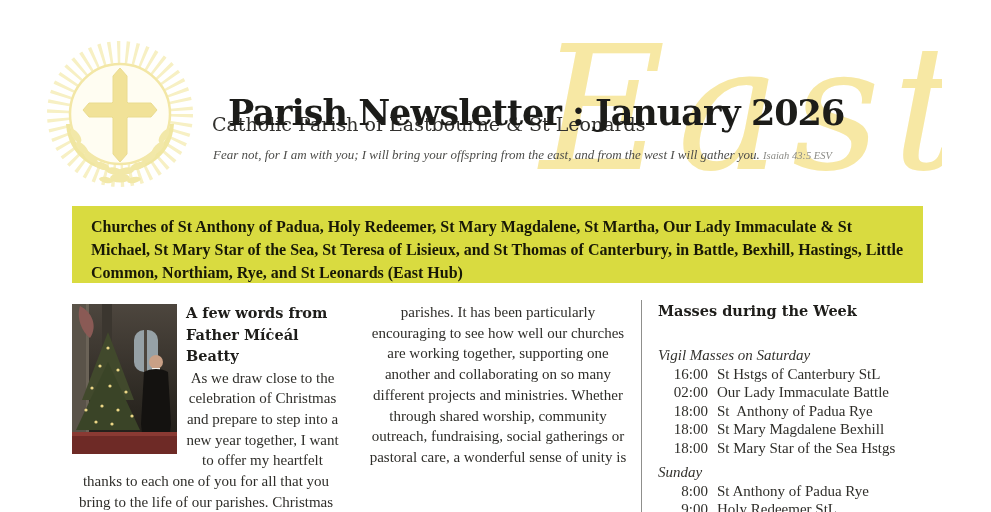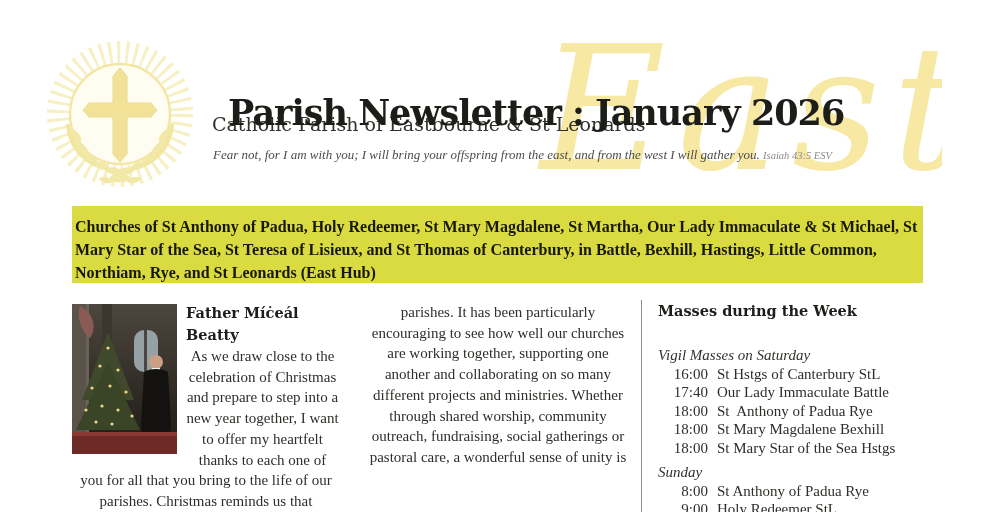--- a/index.html
+++ b/index.html
@@ -25,21 +25,21 @@
     letter-spacing:-1px; color:#1c1c19; line-height:1.3; white-space:nowrap;
   }
   #tagline{
     position:absolute; left:213px; top:147px; z-index:2;
     font-style:italic; font-size:13px; color:#4c4c49; white-space:nowrap;
   }
   #tagline .ref{ font-size:10.5px; color:#8b8b86; font-style:italic; }
   
   #banner{
     position:absolute; left:72px; top:206px; width:851px; height:77px;
-    box-sizing:border-box; padding:9px 3px; z-index:2;
+    box-sizing:border-box; padding:9px 19px; z-index:2;
     background:#d9db40;
     font-family:"Liberation Serif", serif; font-weight:bold; font-size:16px;
     line-height:23px; color:#181806;
   }
   
   .col{ position:absolute; top:302px; z-index:2; font-size:15px; line-height:20.7px; color:#2f2e2a;}
   #col1{ left:72px;  width:268px; }
   #col2{ left:367px; width:262px; top:301px;}
   #col3{ left:658px; width:275px; top:301px; font-size:15px;}
   #divider{
@@ -142,41 +142,42 @@
             <circle cx="46" cy="106" r="1.6"></circle>
           <circle cx="60" cy="112" r="1.6"></circle>
             <circle cx="24" cy="118" r="1.6"></circle>
             <circle cx="40" cy="120" r="1.6"></circle>
         </g>
       </g>
       <rect x="0" y="128" width="105" height="22" fill="#6e2a26"></rect>
       <rect x="0" y="128" width="105" height="4" fill="#8a3a33"></rect>
     </svg>
     <h3 id="article-heading">
+      <span style="display:block">A few words from</span>
       <span style="display:block">Father Míċeál Beatty</span>
     </h3>
     <p class="body-text">As we draw close to the celebration of Christmas and prepare to step into a new year together, I want to offer my heartfelt thanks to each one of you for all that you bring to the life of our parishes. Christmas reminds us that</p>
   </div>
 
   <div id="col2" class="col">
     <p class="body-text">parishes. It has been particularly encouraging to see how well our churches are working together, supporting one another and collaborating on so many different projects and ministries. Whether through shared worship, community outreach, fundraising, social gatherings or pastoral care, a wonderful sense of unity is</p>
   </div>
 
   <div id="divider"></div>
 
   <div id="col3" class="col">
     <h3 id="masses-heading">Masses during the Week</h3>
     <div>
         <div class="mass-label">Vigil Masses on Saturday</div>
         <div class="mass-row">
           <span class="mass-time">16:00</span>
           <span class="mass-name">St Hstgs of Canterbury StL</span>
         </div>
         <div class="mass-row">
-          <span class="mass-time">17:40</span>
+          <span class="mass-time">02:00</span>
           <span class="mass-name">Our Lady Immaculate Battle</span>
         </div>
         <div class="mass-row">
           <span class="mass-time">18:00</span>
           <span class="mass-name">St  Anthony of Padua Rye</span>
         </div>
         <div class="mass-row">
           <span class="mass-time">18:00</span>
           <span class="mass-name">St Mary Magdalene Bexhill</span>
         </div>

